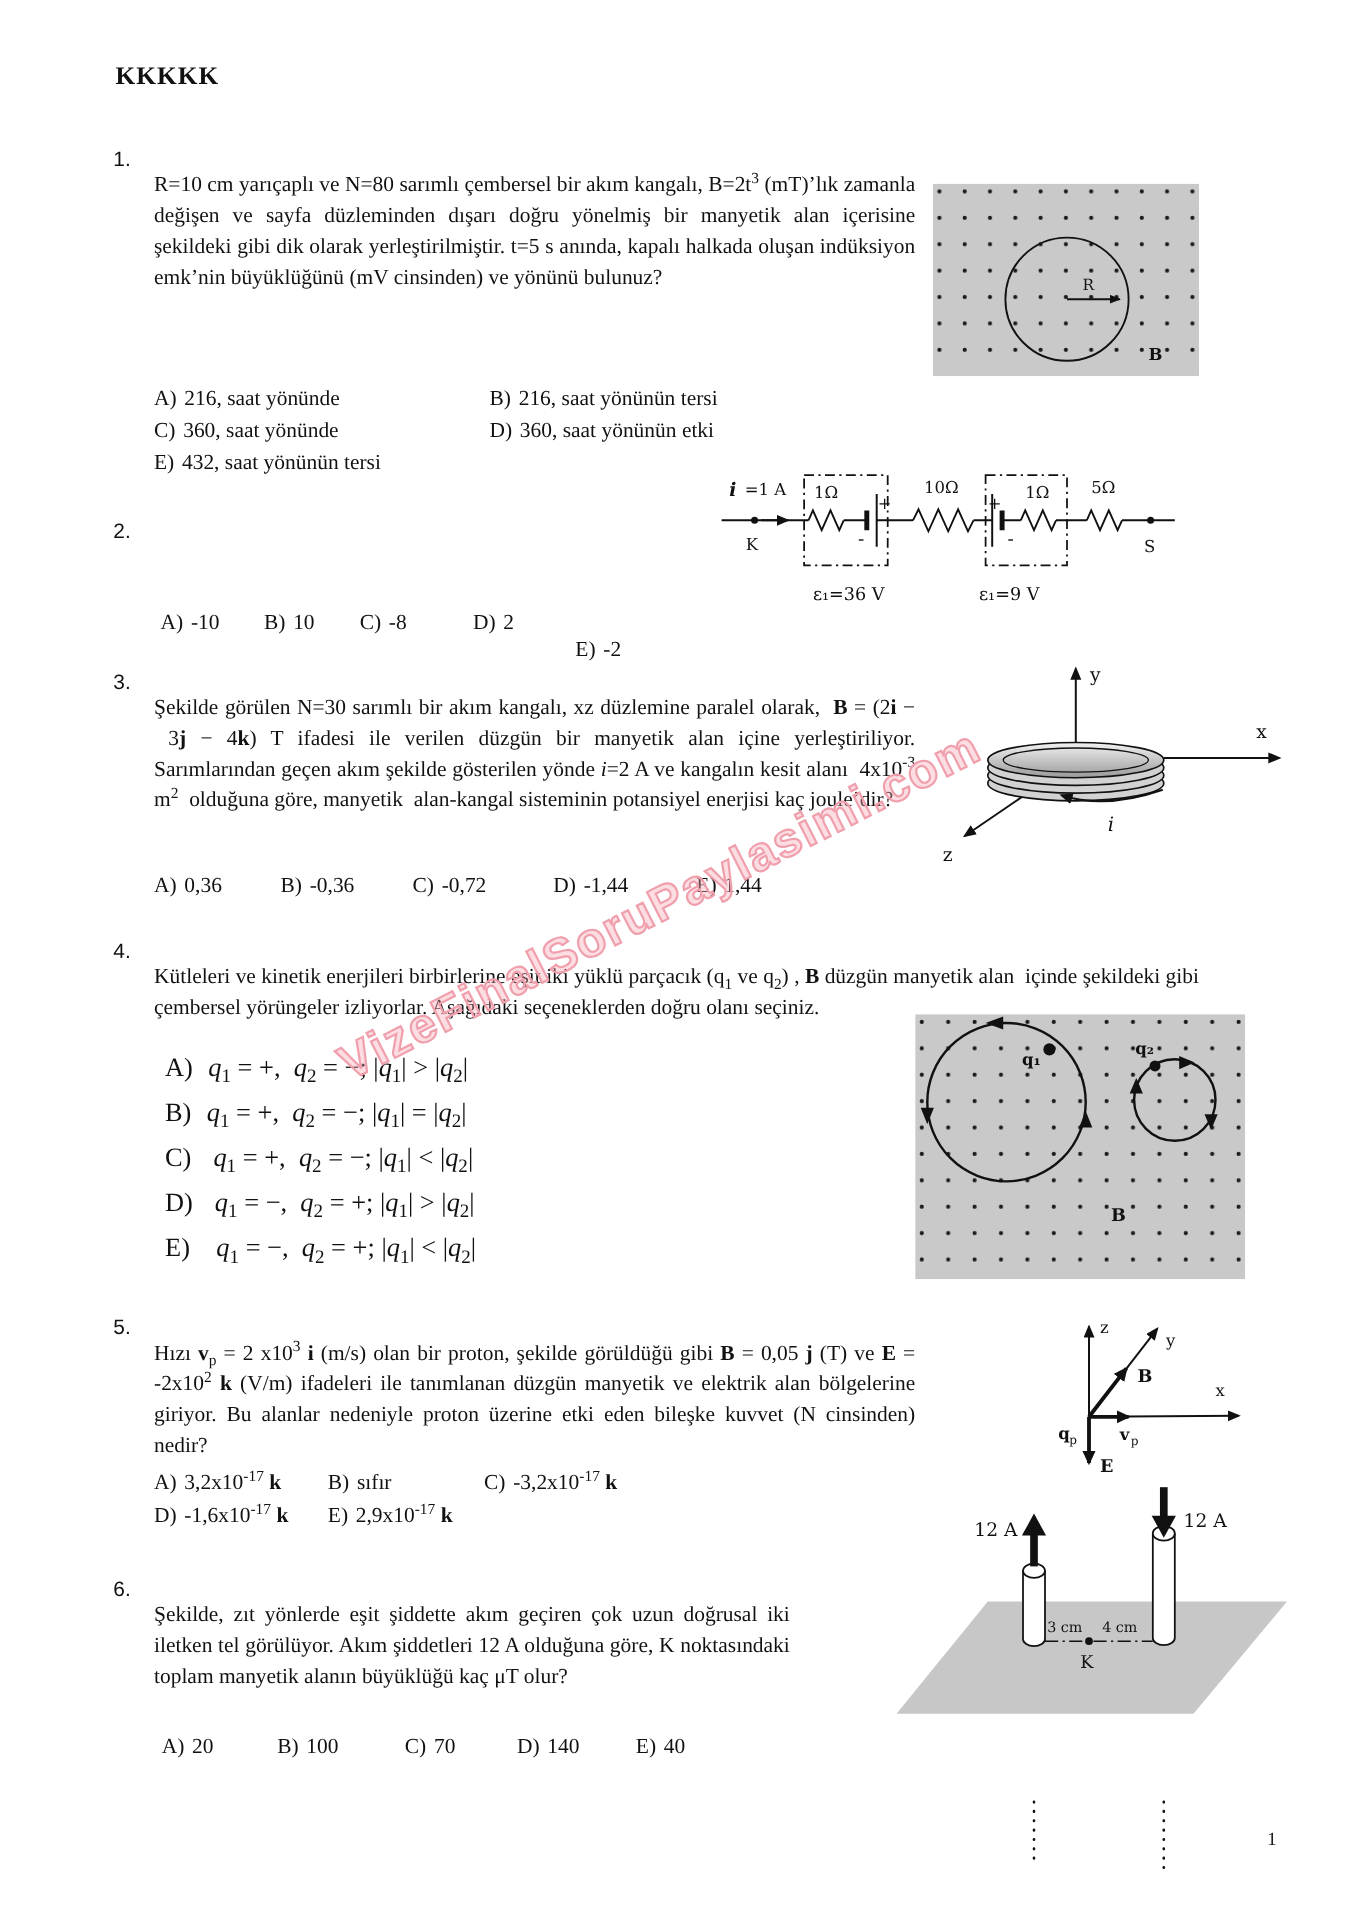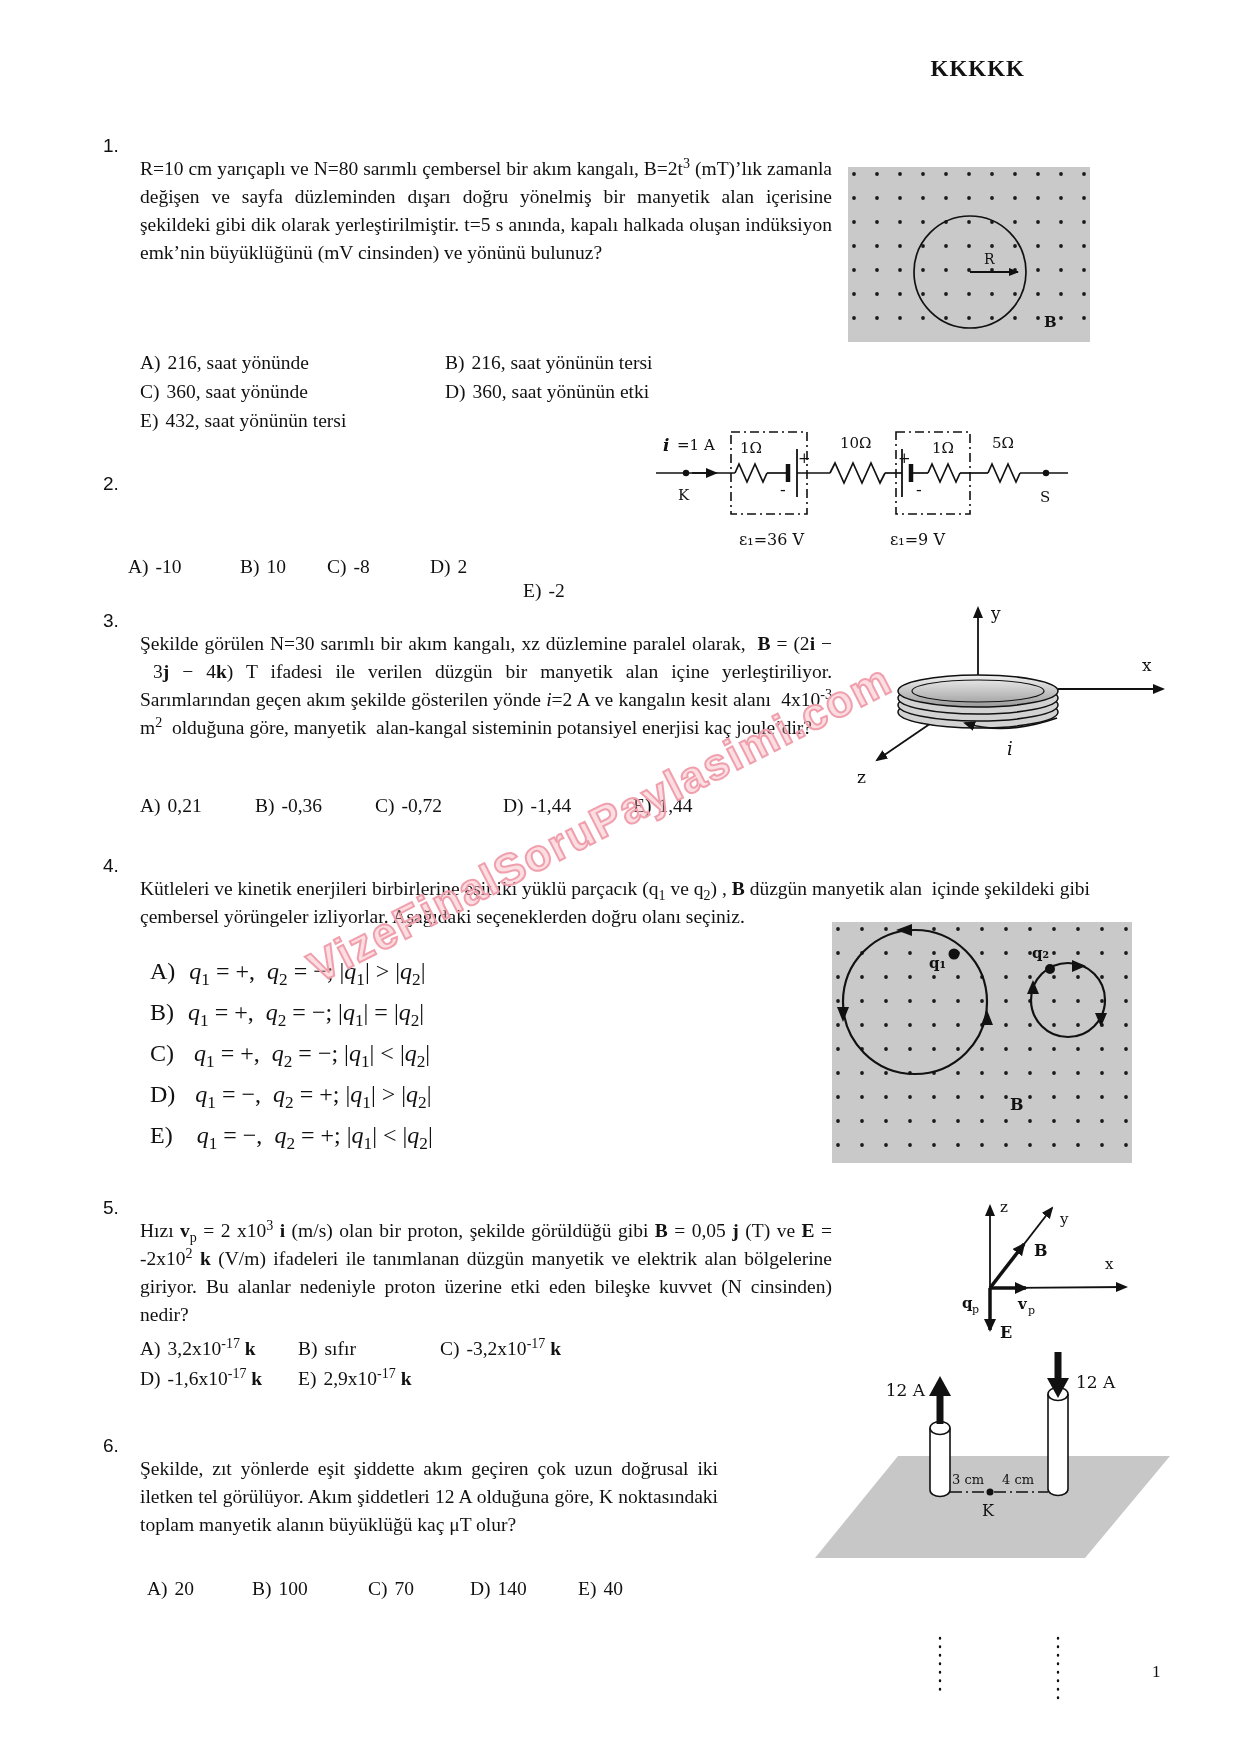--- a/index.html
+++ b/index.html
@@ -1,18 +1,18 @@
 <!DOCTYPE html>
 <html><head>
 <meta charset="utf-8">
 <style>
   html,body{margin:0;padding:0;background:#e8e8e8;}
   .page{position:relative;width:1240px;height:1754px;background:#ffffff;overflow:hidden;
         font-family:"Liberation Serif",serif;color:#111;}
-  .title{position:absolute;left:105px;top:56px;width:920px;text-align:right;
+  .title{position:absolute;left:105px;top:56px;width:920px;text-align:left;
          font-weight:bold;font-size:23px;letter-spacing:1px;}
   .qnum{position:absolute;left:103px;width:34px;font-family:"Liberation Sans",sans-serif;
         font-size:19px;}
   .qtext{position:absolute;font-size:19.5px;line-height:28px;text-align:justify;margin-top:20px;}
   .opt{position:absolute;white-space:nowrap;font-size:19.5px;}
   .opt .olabel{margin-right:7px;}
   .mopt{position:absolute;white-space:nowrap;font-size:24px;}
   .mopt .olabel{margin-right:14px;}
   sup,sub{line-height:0;font-size:0.72em;}
   .watermark{position:absolute;left:300px;top:948px;transform:rotate(-27deg);
@@ -49,21 +49,21 @@
     </defs>
     <rect x="0" y="0" width="242" height="175" fill="#c9c9c9"></rect>
     <rect x="2" y="2" width="238" height="171" fill="url(#f1d)"></rect>
     <circle cx="122" cy="105" r="56" fill="none" stroke="#111" stroke-width="1.7"></circle>
     <line x1="122" y1="105" x2="170" y2="105" stroke="#111" stroke-width="1.8" marker-end="url(#f1arr)"></line>
     <text x="136" y="97" font-size="14">R</text>
     <text x="196" y="160" font-size="15" font-weight="bold">B</text>
   </svg>
 
   <div class="qnum" style="top:473px">2.</div>
-  <div class="opt" style="left:128px;top:556px"><span class="olabel">A)</span><span><span>-10</span></span></div>
+  <div class="opt" style="left:146px;top:556px"><span class="olabel">A)</span><span><span>-10</span></span></div>
   <div class="opt" style="left:240px;top:556px"><span class="olabel">B)</span><span><span>10</span></span></div>
   <div class="opt" style="left:327px;top:556px"><span class="olabel">C)</span><span><span>-8</span></span></div>
   <div class="opt" style="left:430px;top:556px"><span class="olabel">D)</span><span><span>2</span></span></div>
   <div class="opt" style="left:523px;top:580px"><span class="olabel">E)</span><span><span>-2</span></span></div>
 
   <svg style="left:640px;top:418px" width="445" height="135" viewBox="0 0 445 135">
     <defs>
       <marker id="f2arr" markerWidth="14" markerHeight="12" refX="10" refY="5" orient="auto" markerUnits="userSpaceOnUse">
         <path d="M0,0 L12,5 L0,10 z" fill="#111"></path>
       </marker>
@@ -108,21 +108,21 @@
     <text x="158" y="45" font-size="15">+</text>
     <text x="140" y="77" font-size="17">-</text>
     <text x="258" y="45" font-size="15">+</text>
     <text x="276" y="77" font-size="17">-</text>
     <text x="99" y="127" font-size="16">ε₁=36 V</text>
     <text x="250" y="127" font-size="16">ε₁=9 V</text>
   </svg>
 
   <div class="qnum" style="top:610px">3.</div>
   <div class="qtext" style="left:140px;top:610px;width:692px"><span>Şekilde görülen N=30 sarımlı bir akım kangalı, xz düzlemine paralel olarak, &nbsp;</span><span style="font-weight: bold;">B</span><span> = (2</span><span style="font-weight: bold;">i</span><span> − &nbsp;3</span><span style="font-weight: bold;">j</span><span> − 4</span><span style="font-weight: bold;">k</span><span>) T ifadesi ile verilen düzgün bir manyetik alan içine yerleştiriliyor. Sarımlarından geçen akım şekilde gösterilen yönde </span><span style="font-style: italic;">i</span><span>=2 A ve kangalın kesit alanı &nbsp;4x10</span><sup>-3</sup><span> m</span><sup>2</sup><span> &nbsp;olduğuna göre, manyetik &nbsp;alan-kangal sisteminin potansiyel enerjisi kaç joule’dir?</span></div>
-  <div class="opt" style="left:140px;top:795px"><span class="olabel">A)</span><span><span>0,21</span></span></div>
+  <div class="opt" style="left:140px;top:795px"><span class="olabel">A)</span><span><span>0,36</span></span></div>
   <div class="opt" style="left:255px;top:795px"><span class="olabel">B)</span><span><span>-0,36</span></span></div>
   <div class="opt" style="left:375px;top:795px"><span class="olabel">C)</span><span><span>-0,72</span></span></div>
   <div class="opt" style="left:503px;top:795px"><span class="olabel">D)</span><span><span>-1,44</span></span></div>
   <div class="opt" style="left:633px;top:795px"><span class="olabel">E)</span><span><span>1,44</span></span></div>
 
   <svg style="left:795px;top:592px" width="385" height="205" viewBox="0 0 385 205">
     <defs>
       <marker id="f3arr" markerWidth="14" markerHeight="12" refX="10" refY="5" orient="auto" markerUnits="userSpaceOnUse">
         <path d="M0,0 L12,5 L0,10 z" fill="#111"></path>
       </marker>

